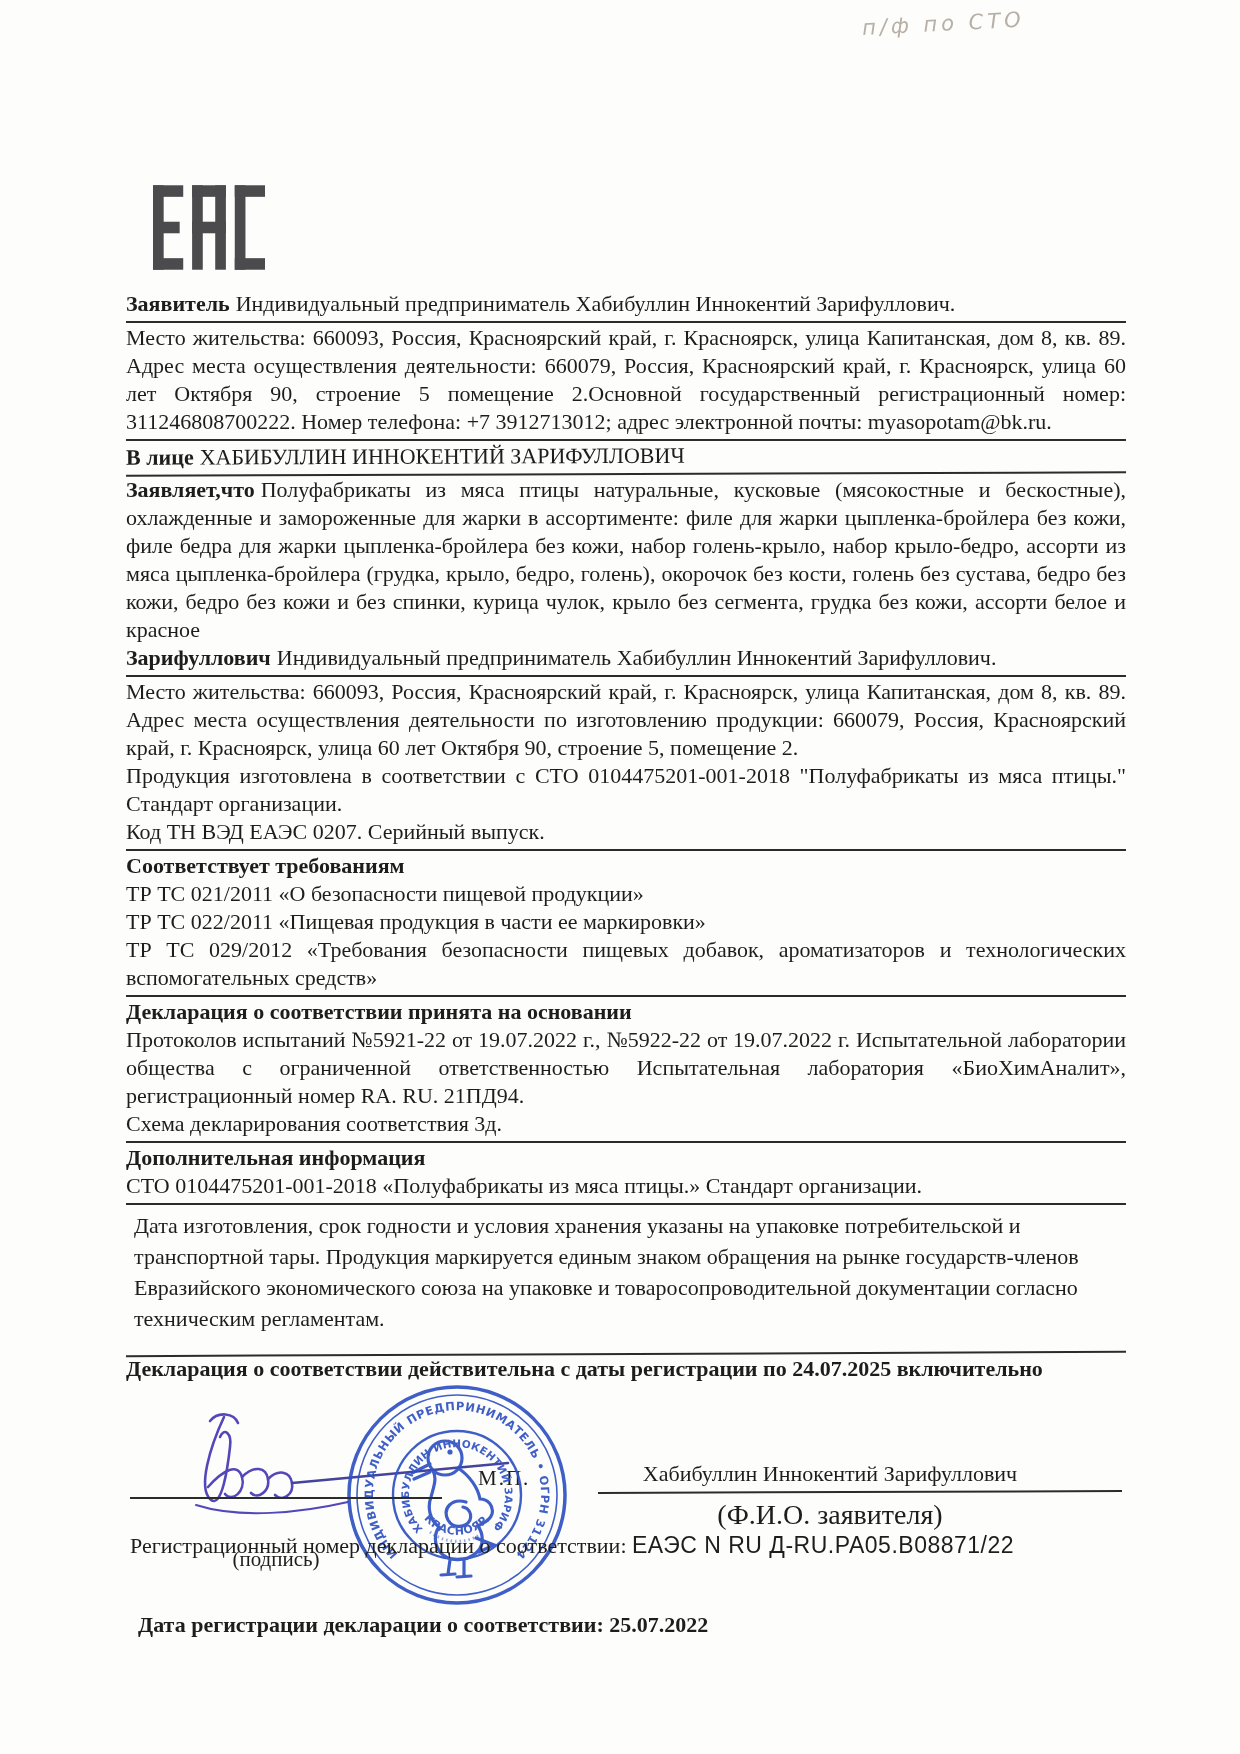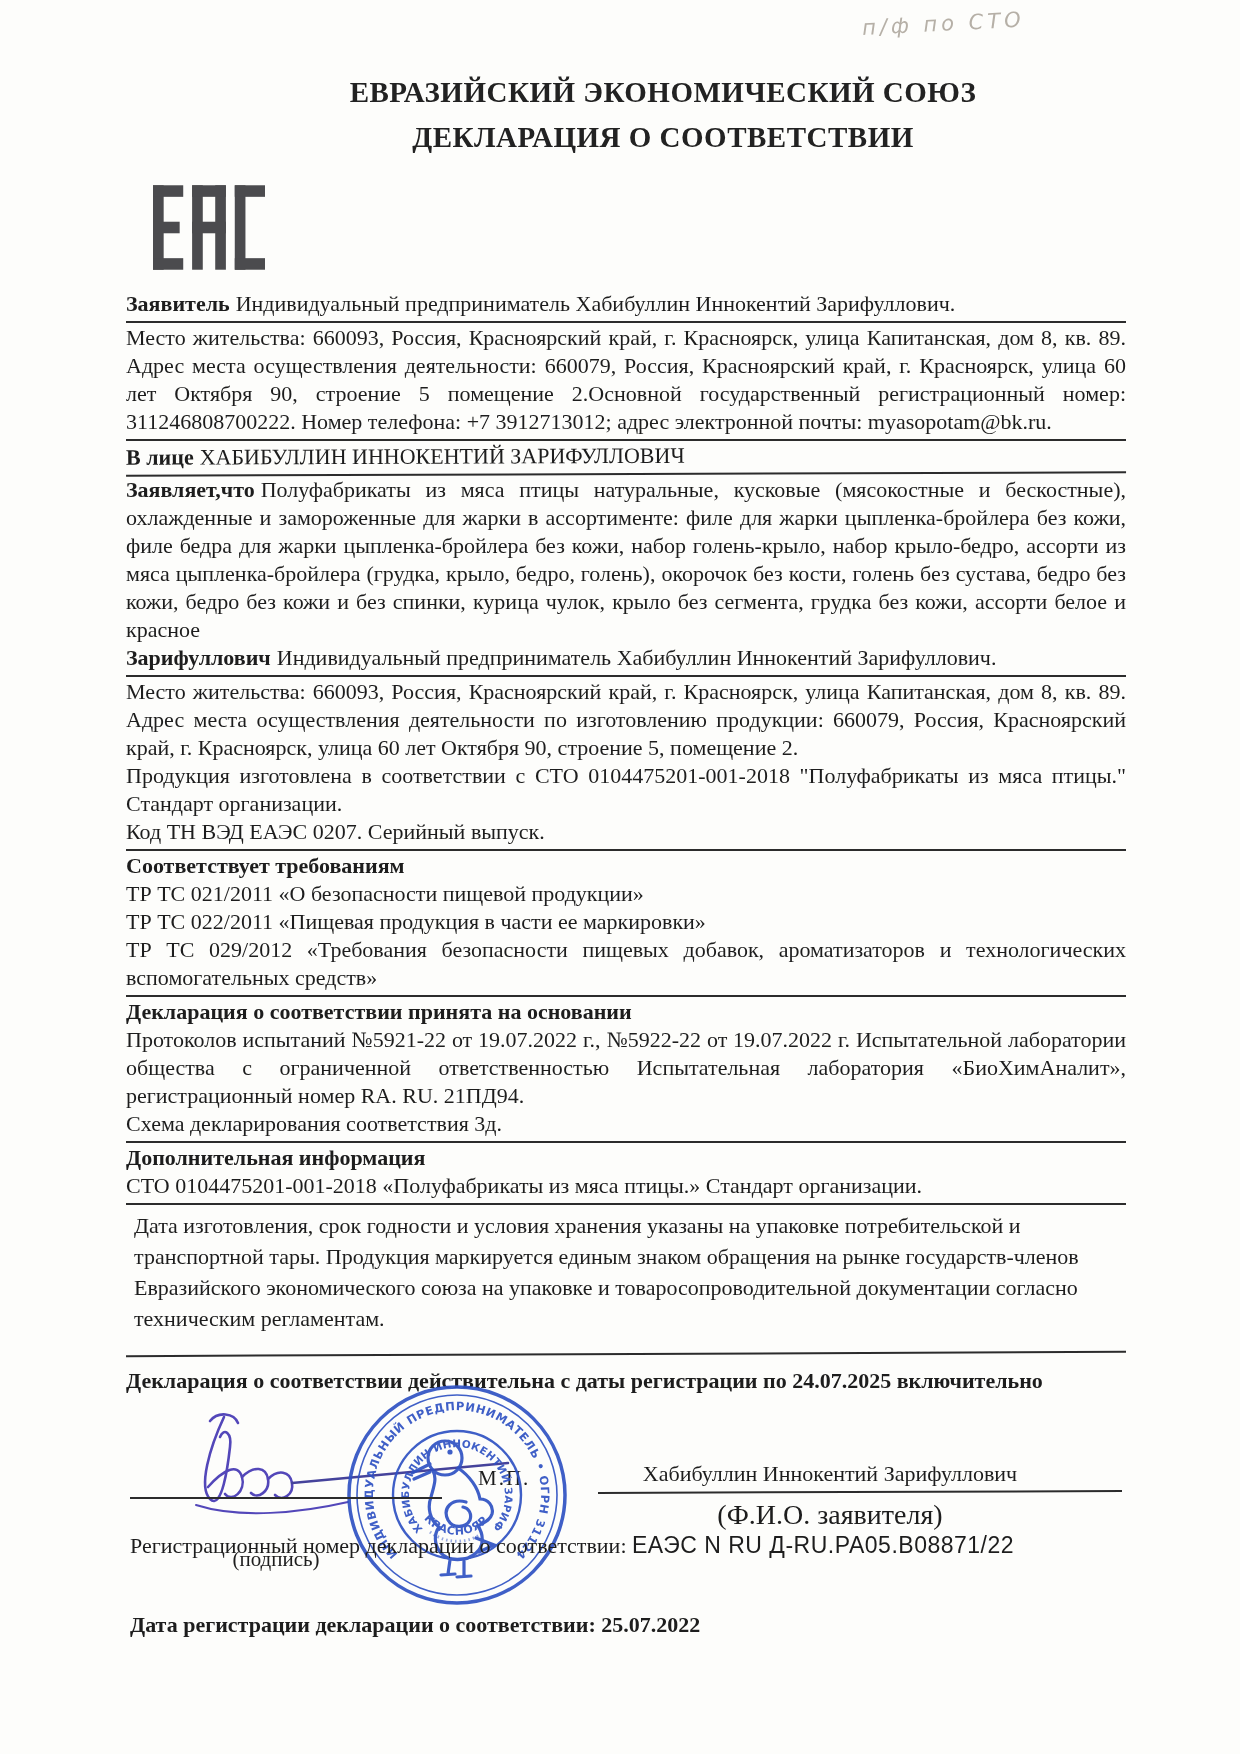--- a/index.html
+++ b/index.html
@@ -27,46 +27,42 @@
     position:absolute; left:126px; top:289px; width:1000px;
     font-size:22px; line-height:28px;
   }
   .row { border-bottom:2px solid #2c2c2c; padding:1px 0 3px 0; }
   .row:last-child { border-bottom:none; }
   .doc p { margin:0; }
   .just { text-align:justify; }
   b.lead { font-weight:bold; margin-right:6px; }
   .storage { line-height:31px; margin-top:4px !important; }
   .validity-rule { border:none; border-top:2px solid #2c2c2c; margin:16px 0 0 0; transform:rotate(-0.25deg); }
-  .validity { font-weight:bold; padding-top:12px; }
+  .validity { font-weight:bold; padding-top:0; }
   .tilt { transform:rotate(-0.2deg); }
   
   .sig-svg  { position:absolute; left:180px; top:1405px; }
   .stamp-svg{ position:absolute; left:342px; top:1380px; opacity:0.92; }
   .mp-label { position:absolute; left:478px; top:1466px; font-size:21px; letter-spacing:2px; }
   .sig-line  { position:absolute; left:130px; top:1497px; width:312px; height:2px; background:#2c2c2c; }
   .name-line { position:absolute; left:598px; top:1491px; width:524px; height:2px; background:#2c2c2c; transform:rotate(-0.2deg); }
   .sig-caption { position:absolute; left:196px; top:1503px; width:160px; text-align:center; font-size:21px;margin-top:44px; }
   .fio-name    { position:absolute; left:640px; top:1461px; width:380px; text-align:center; font-size:22px; }
   .fio-caption { position:absolute; left:640px; top:1499px; width:380px; text-align:center; font-size:28px; }
   .reg-line  { position:absolute; left:130px; top:1532px; font-size:22px; font-weight:normal; white-space:nowrap; }
   .reg-number{ font-family:"Liberation Sans", sans-serif; font-size:23px; letter-spacing:0.5px; }
-  .date-line { position:absolute; left:130px; top:1612px; font-size:22px; font-weight:bold; }
+  .date-line { position:absolute; left:138px; top:1612px; font-size:22px; font-weight:bold; }
 </style>
 </head>
 <body>
 
 <div class="page">
 
   <div class="hand-note">п/ф по СТО</div>
 
-  <div class="title-block">
-    <div>ЕВРАЗИЙСКИЙ ЭКОНОМИЧЕСКИЙ СОЮЗ</div>
-    <div>ДЕКЛАРАЦИЯ О СООТВЕТСТВИИ</div>
-  </div>
 
   <div class="eac-logo">
     <svg width="112" height="95" viewBox="0 0 126 95" xmlns="http://www.w3.org/2000/svg">
       <g fill="#4b4b4e">
 
         <rect x="0" y="0" width="12" height="95"></rect>
         <rect x="0" y="0" width="34" height="13"></rect>
         <rect x="0" y="41" width="30" height="13"></rect>
         <rect x="0" y="82" width="34" height="13"></rect>
 

